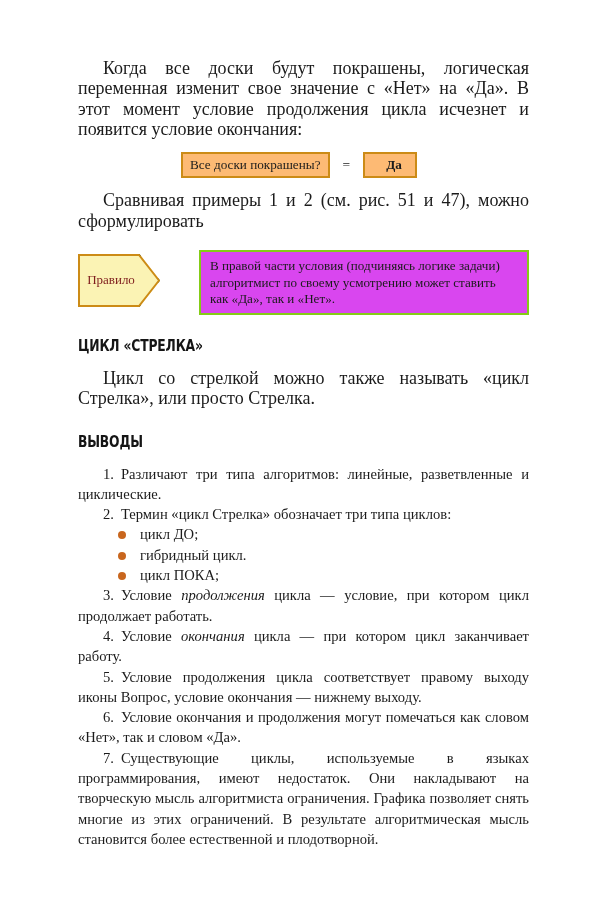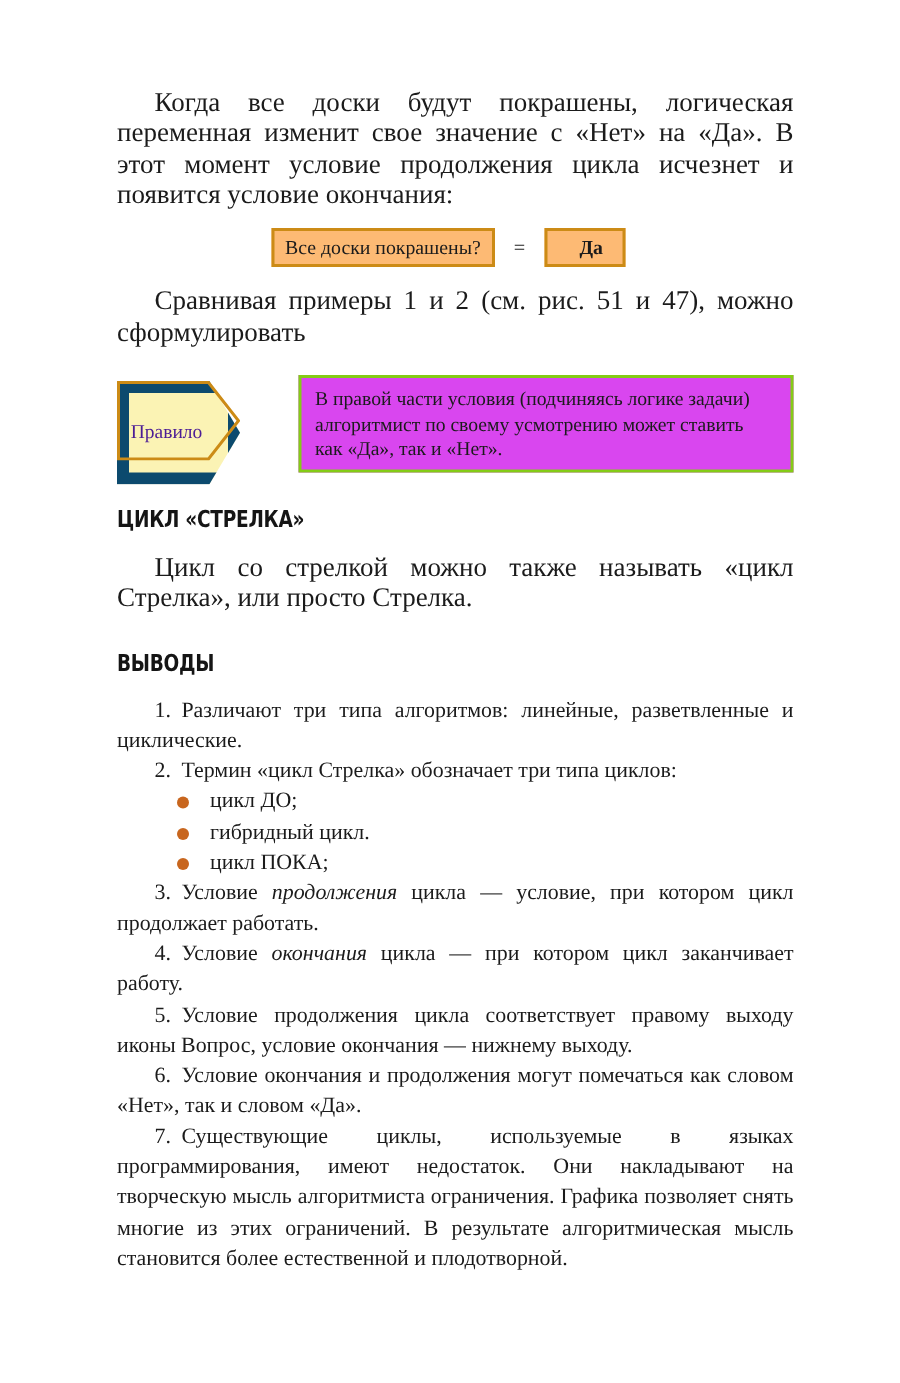--- a/index.html
+++ b/index.html
@@ -83,29 +83,29 @@
   .rule-callout {
     position: relative;
     margin-top: 19px;
     height: 57px;
   }
   .rule-tag {
     position: absolute;
     left: 0;
     top: 4px;
     width: 82px;
-    height: 69px;
+    height: 53px;
     background: #fbf3b4;
-    border: 8px solid #0c4a6e;
+    border: 2px solid #0c4a6e;
     box-sizing: border-box;
     display: flex;
     align-items: center;
     justify-content: center;
     font-size: 13px;
-    color: #4c1d95;
+    color: #7f1d1d;
     clip-path: polygon(0% 0%, 75% 0%, 100% 50%, 75% 100%, 0% 100%);
     -webkit-clip-path: polygon(0% 0%, 75% 0%, 100% 50%, 75% 100%, 0% 100%);
     padding-right: 16px;
     font-family: "Liberation Serif", "DejaVu Serif", serif;
   }
   .rule-tag-arrow {
     position: absolute;
     left: 0;
     top: 4px;
     width: 82px;

